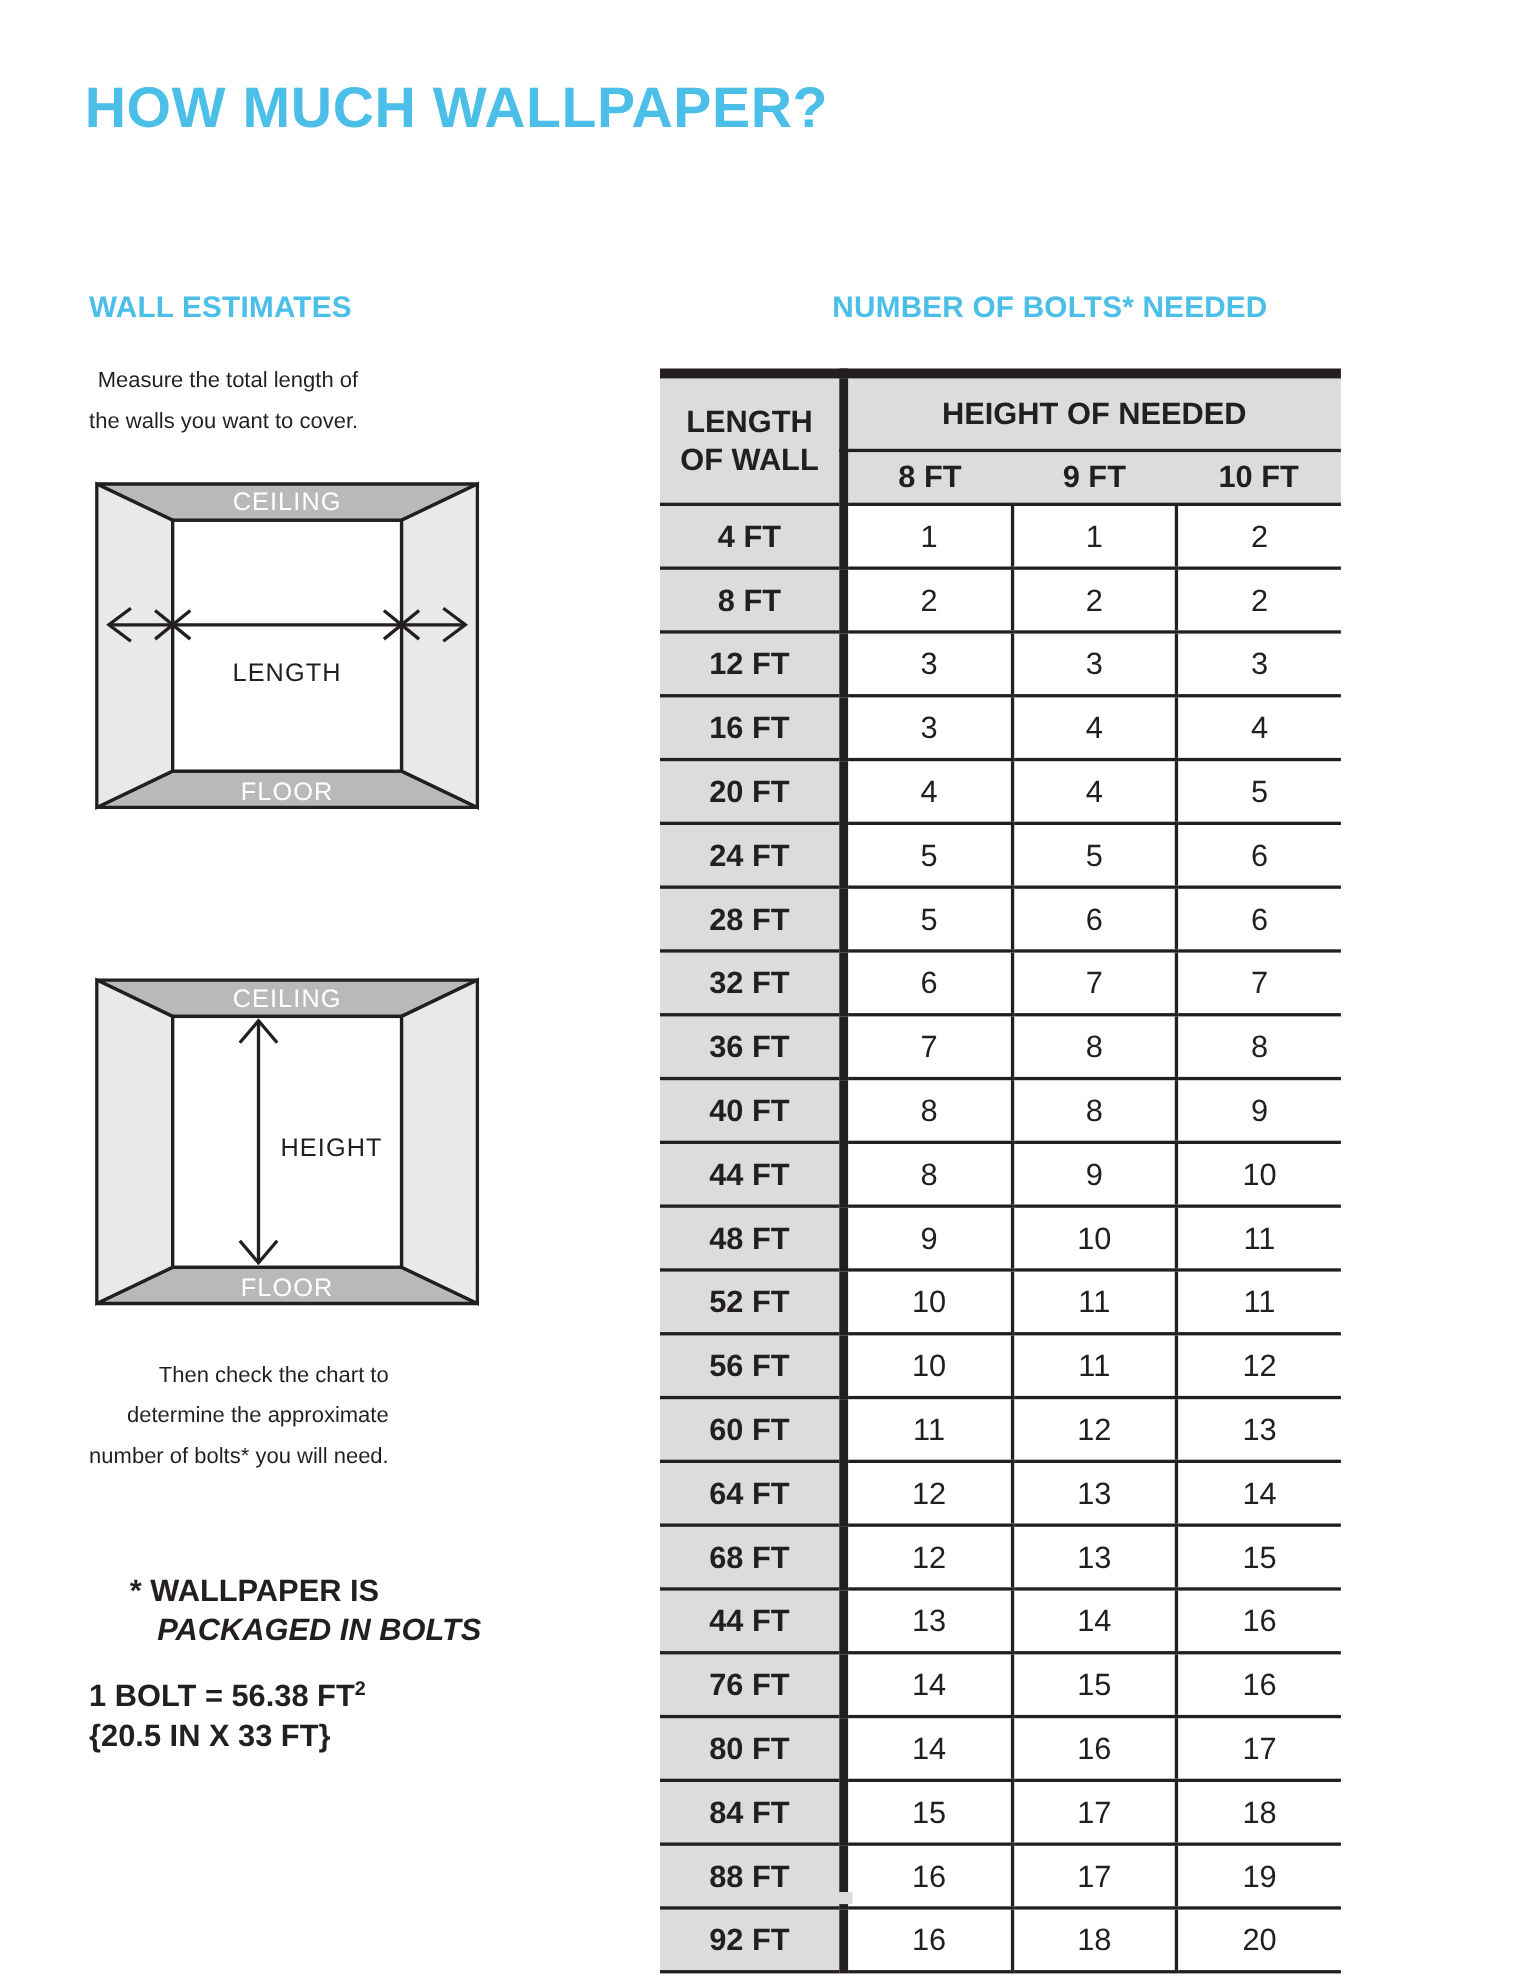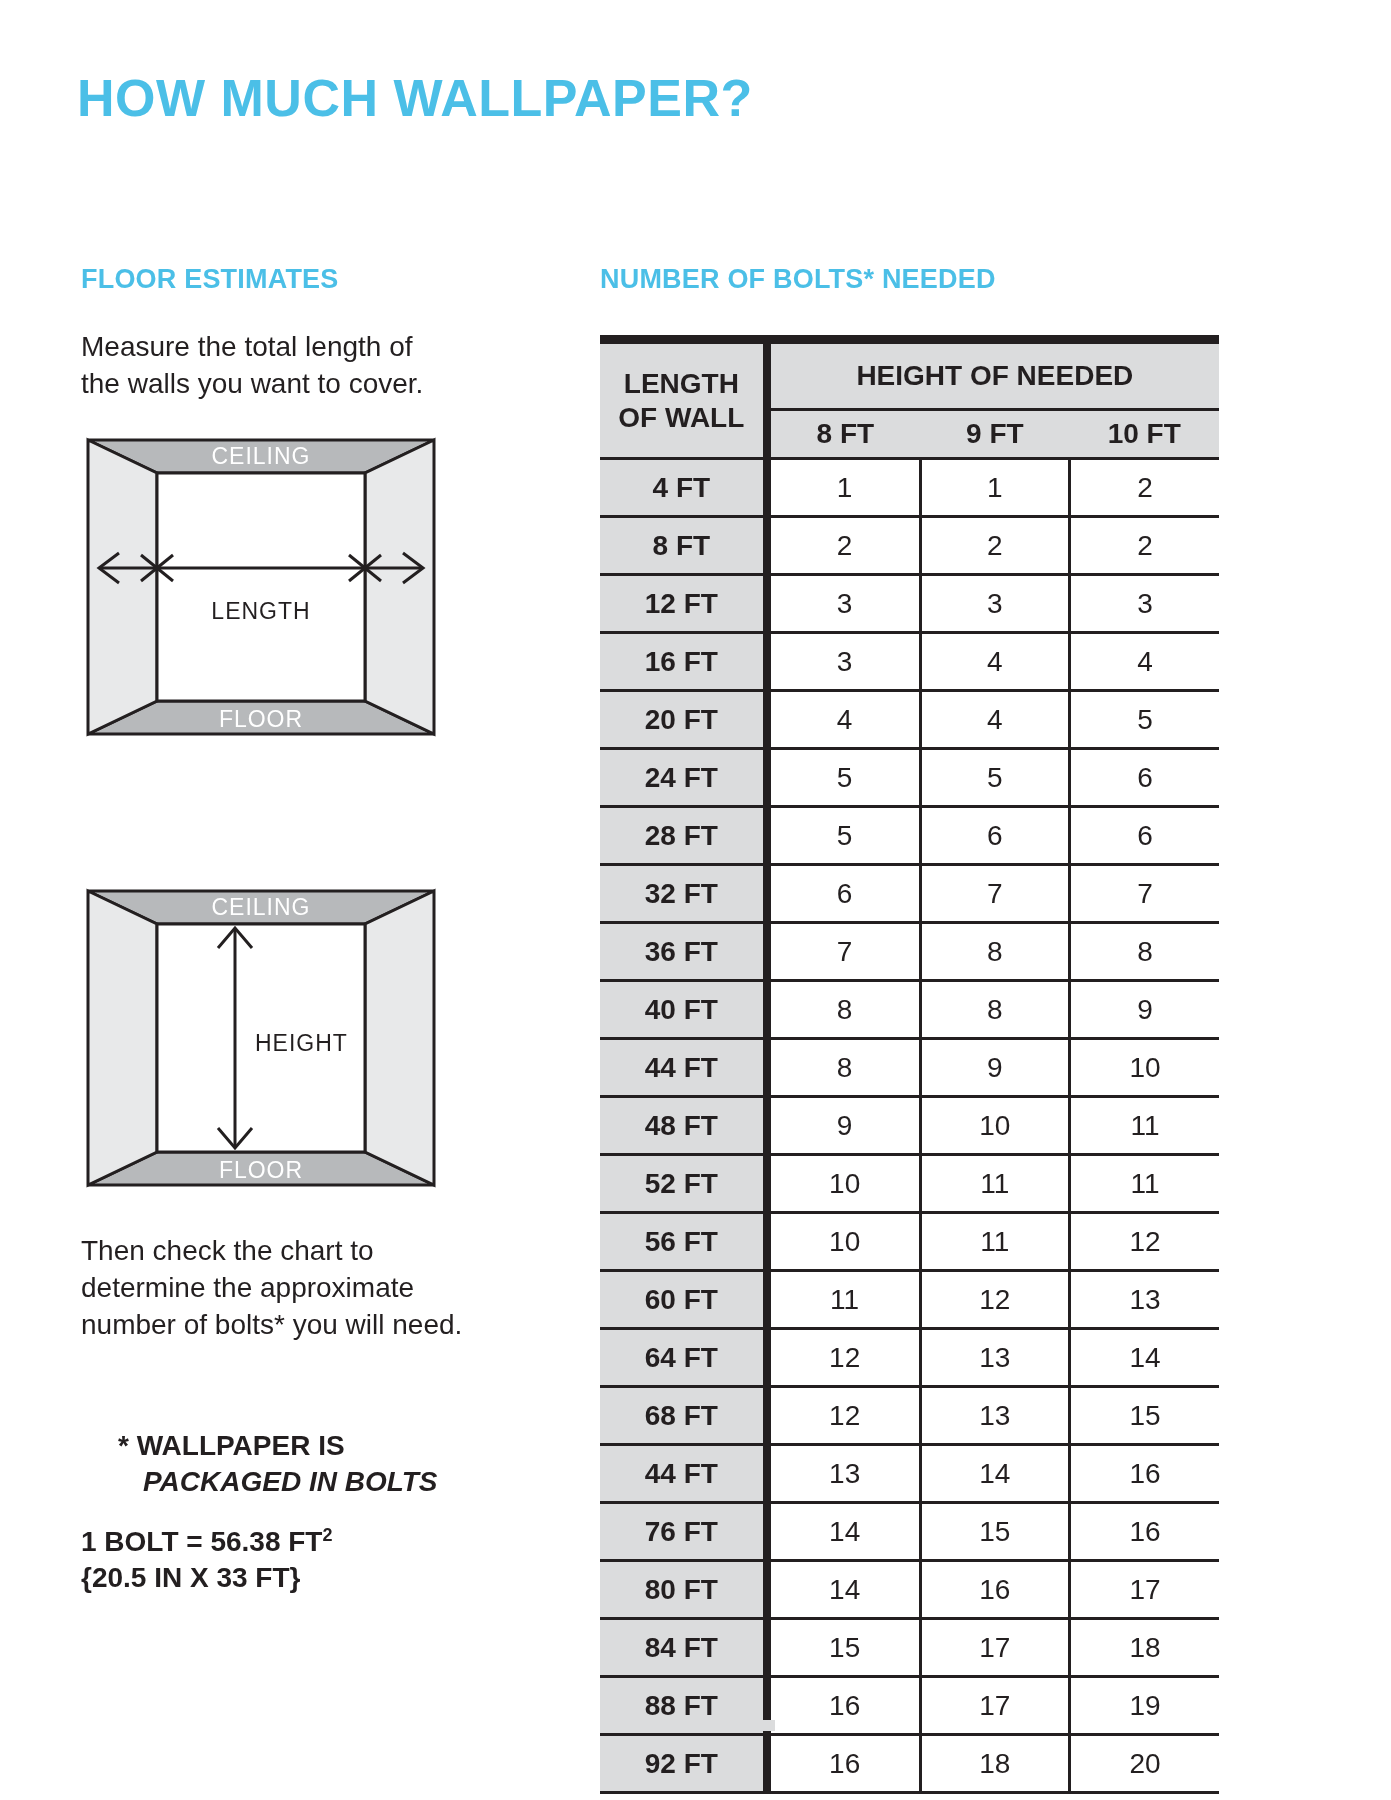--- a/index.html
+++ b/index.html
@@ -21,23 +21,24 @@
   }
   .blue-heading{
     margin:0;
     font-size:27px;
     font-weight:bold;
     color:#4bbfe7;
     letter-spacing:0.2px;
   }
   .para{
     margin:0;
-    font-size:28px;
+    font-size:20px;
     line-height:37px;
     white-space:pre-line;
+    text-align:right;
   }
   .bold-block{
     margin:0;
     font-size:28px;
     font-weight:bold;
     line-height:36px;
     white-space:pre-line;
   }
   .packaged-line{padding-left:25px;font-style:italic;}
   sup{font-size:18px;vertical-align:super;line-height:0;}
@@ -98,21 +99,21 @@
   
   .room-label{font-family:"Liberation Sans", sans-serif;}
 </style>
 </head>
 <body>
 
 <div class="page">
 
   <h1 class="title abs" style="left:77px; top:68px;">HOW MUCH WALLPAPER?</h1>
 
-  <h2 class="blue-heading abs" style="left:81px; top:264px;">FLOOR ESTIMATES</h2>
+  <h2 class="blue-heading abs" style="left:81px; top:264px;">WALL ESTIMATES</h2>
 
   <p class="para abs" style="left:81px; top:328px;">Measure the total length of
 the walls you want to cover.</p>
 
   <svg class="abs" style="left:85px; top:437px;" width="352" height="300" viewBox="0 0 352 300">
     <polygon points="3,3 349,3 280,36 72,36" fill="#b7b9bb" stroke="#231f20" stroke-width="3"></polygon>
     <polygon points="3,297 72,264 280,264 349,297" fill="#b7b9bb" stroke="#231f20" stroke-width="3"></polygon>
     <polygon points="3,3 72,36 72,264 3,297" fill="#e8e9ea" stroke="#231f20" stroke-width="3"></polygon>
     <polygon points="349,3 280,36 280,264 349,297" fill="#e8e9ea" stroke="#231f20" stroke-width="3"></polygon>
     <rect x="72" y="36" width="208" height="228" fill="#ffffff" stroke="#231f20" stroke-width="3"></rect>
@@ -156,21 +157,21 @@
   <div class="abs" style="left:81px; top:1428px;margin-left:37px;">
     <p class="bold-block">* WALLPAPER IS</p>
     <p class="bold-block packaged-line">PACKAGED IN BOLTS</p>
   </div>
 
   <div class="abs" style="left:81px; top:1500px;margin-top:24px;">
     <p class="bold-block"><span>1 BOLT = 56.38 FT</span><sup>2</sup></p>
     <p class="bold-block">{20.5 IN X 33 FT}</p>
   </div>
 
-  <h2 class="blue-heading abs" style="left:600px; top:264px; width:709px; text-align:left;">NUMBER OF BOLTS* NEEDED</h2>
+  <h2 class="blue-heading abs" style="left:600px; top:264px; width:709px; text-align:center;">NUMBER OF BOLTS* NEEDED</h2>
 
   <table class="bolts abs" style="left:600px; top:335px;">
     <thead>
       <tr>
         <td class="corner" rowspan="2">LENGTH
 OF WALL</td>
         <td class="grouphead" colspan="3">HEIGHT OF NEEDED</td>
       </tr>
       <tr>
         <td class="colhead">8 FT</td>

